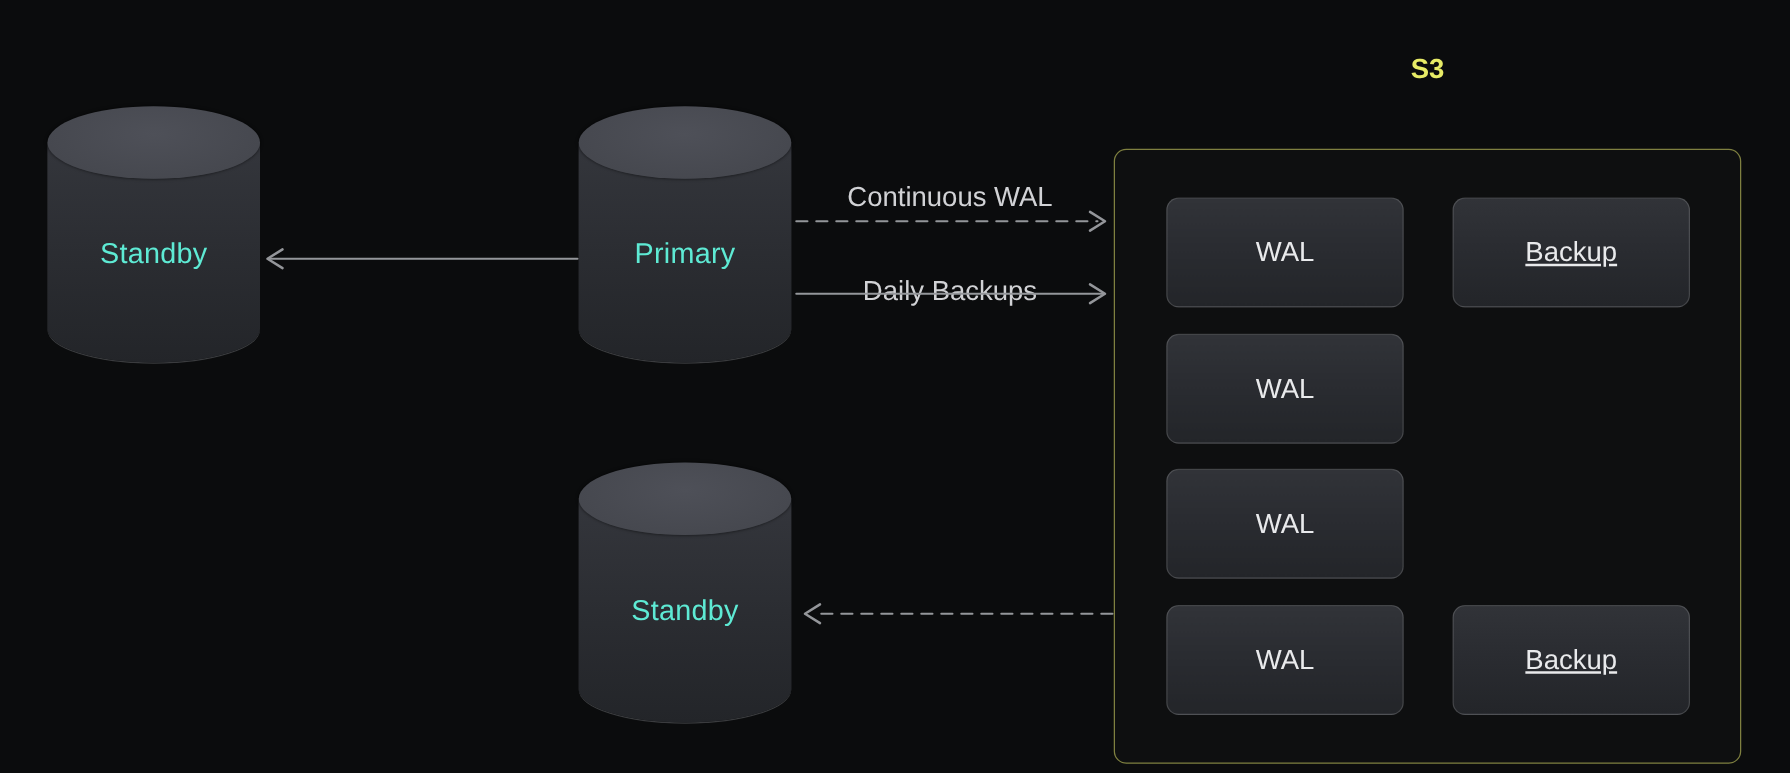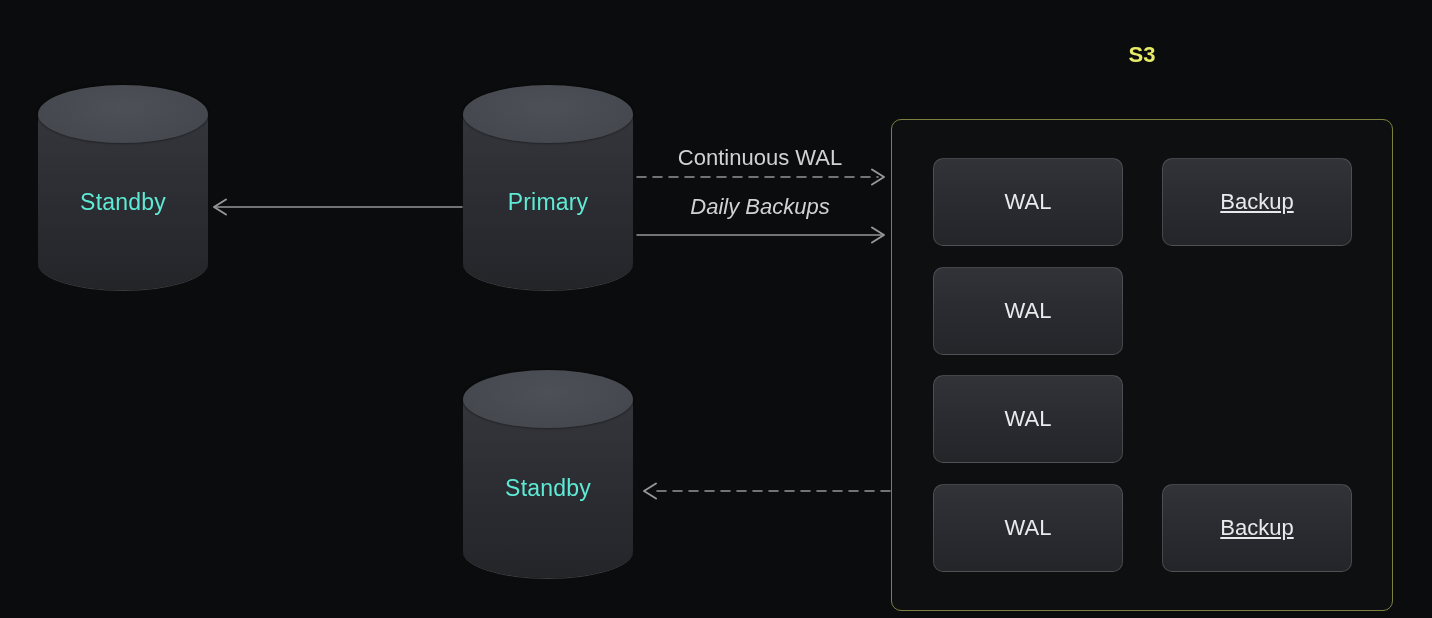--- a/index.html
+++ b/index.html
@@ -140,21 +140,21 @@
       <span>WAL</span>
     </div>
     <div class="cell col2 row4">
       <span>Backup</span>
     </div>
   </div>
 
 
   <div class="arrow-label" style="left:636px; top:145px; width:248px;">Continuous WAL</div>
 
-  <div class="arrow-label" style="left:636px; top:194px; width:248px;font-style:italic;">Daily Backups</div>
+  <div class="arrow-label" style="left:636px; top:220px; width:248px;">Daily Backups</div>
 
 
   <svg id="arrows" viewBox="0 0 1432 618" xmlns="http://www.w3.org/2000/svg">
 
     <g stroke="#94969a" fill="none" stroke-linecap="round" stroke-linejoin="round">
       <path d="M462 207 H216" stroke-width="1.6"></path>
       <path d="M226 199.5 L214 207 L226 214.5" stroke-width="2"></path>
     </g>
 
     <g stroke="#94969a" fill="none" stroke-linecap="round" stroke-linejoin="round">

